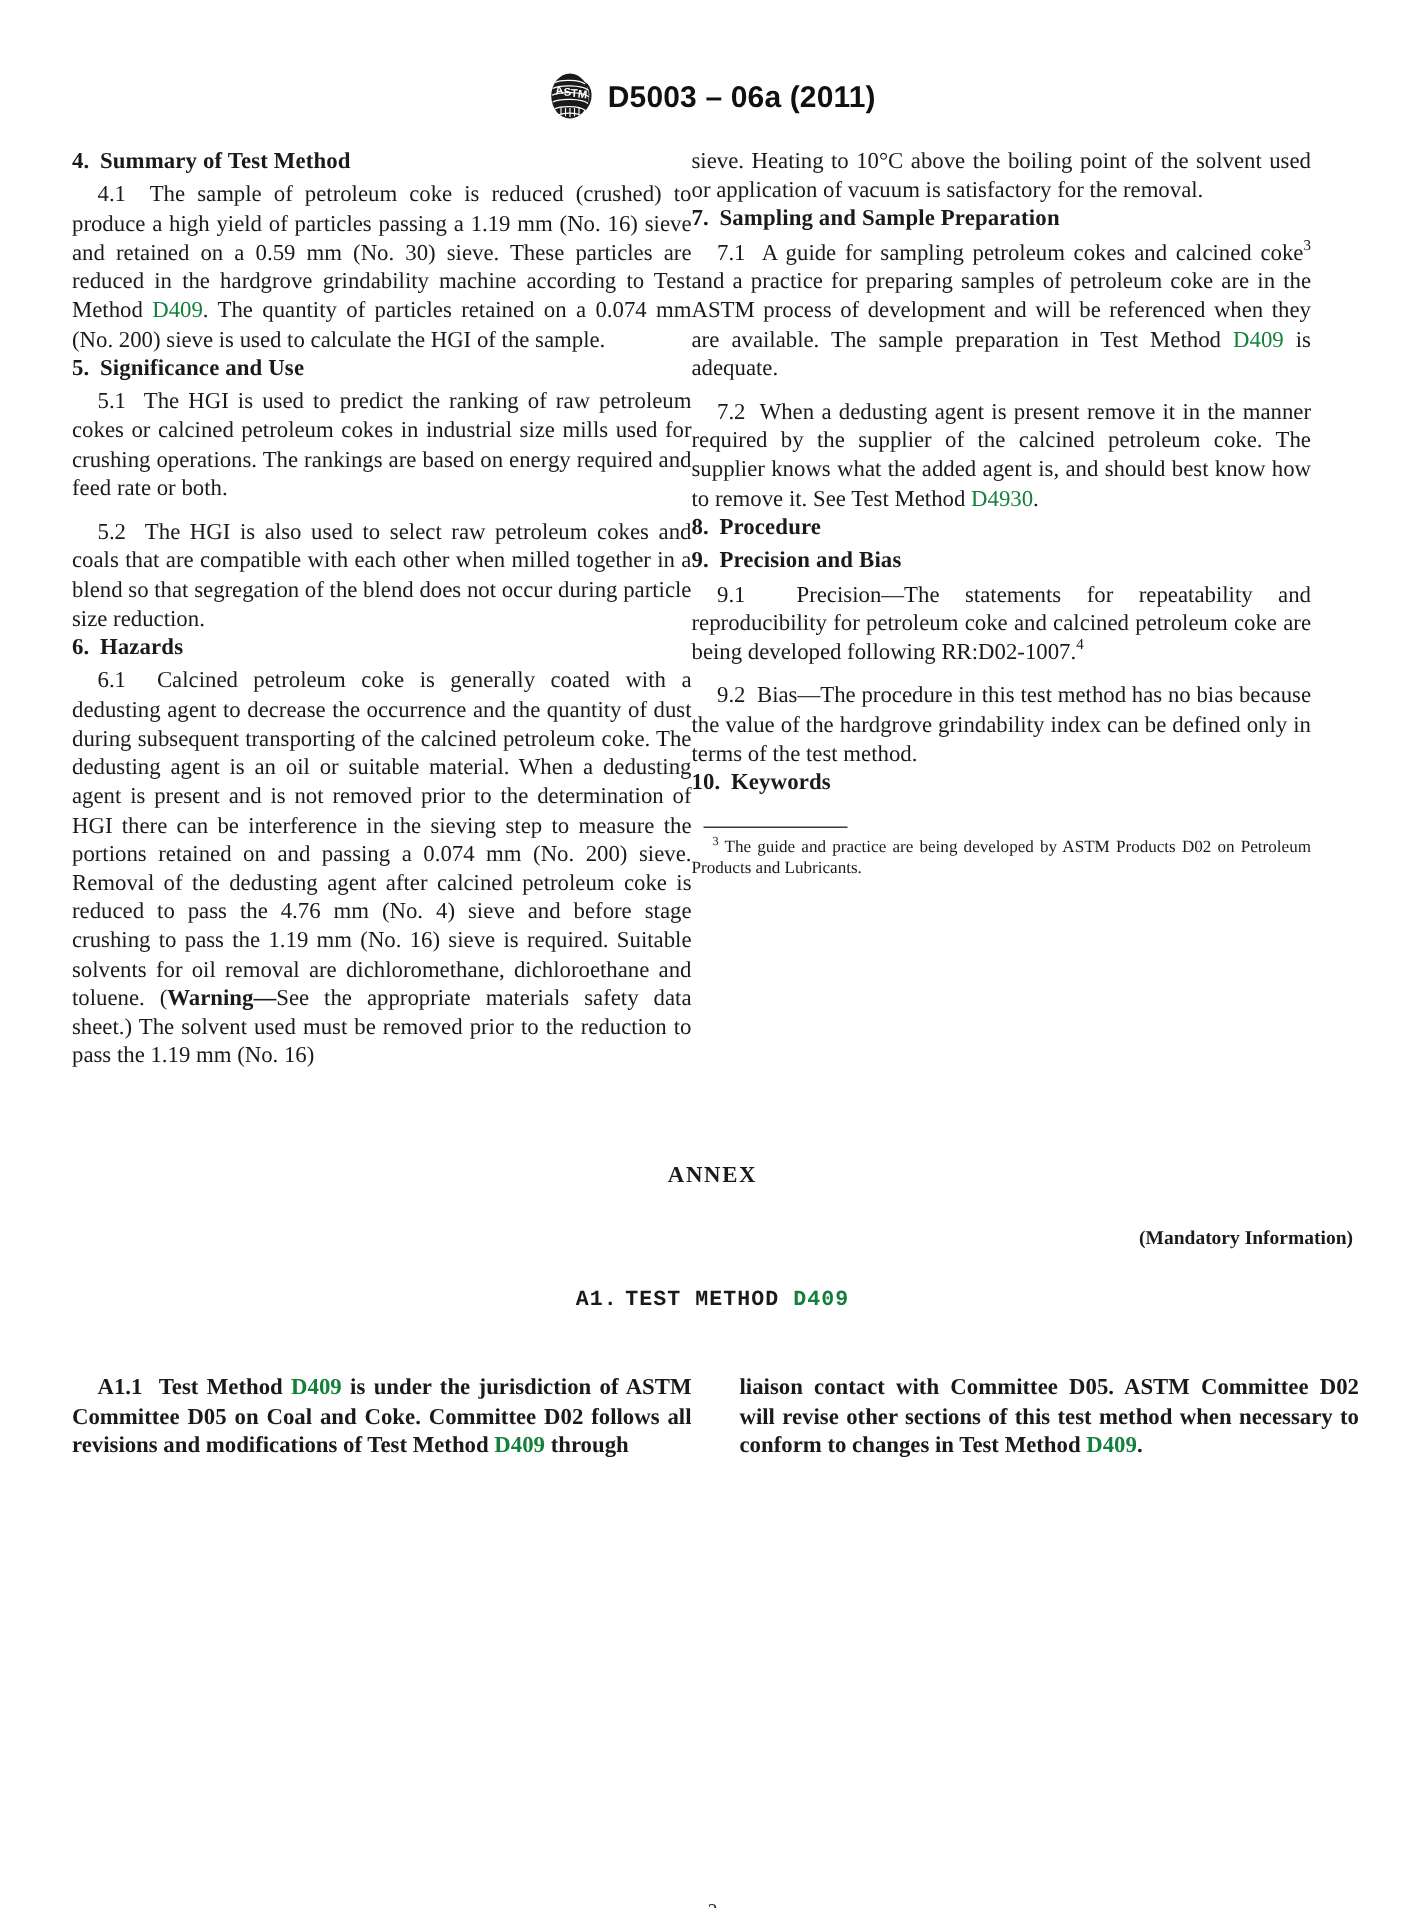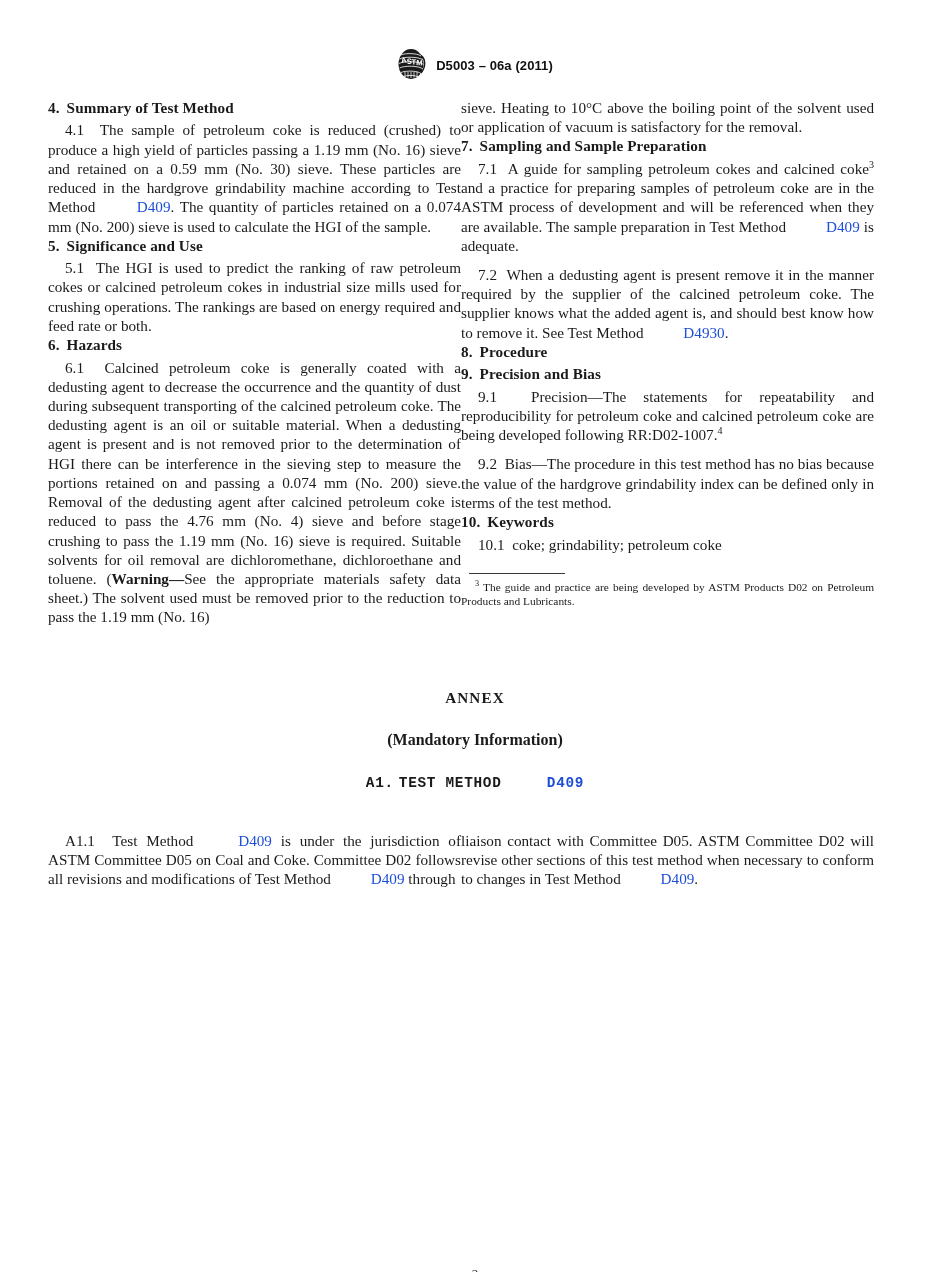--- a/index.html
+++ b/index.html
@@ -35,21 +35,21 @@
   }
   .astm-logo {
     width: 30px;
     height: 34px;
     flex: 0 0 auto;
     display: block;
   }
   .doc-designation {
     font-family: "Liberation Sans", "DejaVu Sans", sans-serif;
     font-weight: bold;
-    font-size: 13px;
+    font-size: 20px;
     letter-spacing: 0.1px;
     color: #111;
     white-space: nowrap;
   }
 
   
   .columns {
     display: flex;
     margin-top: 10px;
     align-items: flex-start;
@@ -77,21 +77,21 @@
     margin: 0 0 0 0;
     text-align: justify;
     text-justify: inter-word;
     text-indent: 17px;
     hyphens: none;
   }
   p.para + p.para { margin-top: 10px; }
   p.para.cont { text-indent: 0; }
 
   .num-lead { white-space: nowrap; }
-  .lnk { color: #1d4ed8; margin-left: 36px; }
+  .lnk { color: #15803d; }
   .ital { }
   .bld { font-weight: bold; }
   sup.fn {
     font-size: 0.66em;
     vertical-align: super;
     line-height: 0;
   }
 
   
   .footnotes {
@@ -119,37 +119,40 @@
     margin-top: 62px;
     text-align: center;
   }
   .annex-title {
     font-size: 15.2px;
     font-weight: bold;
     letter-spacing: 1.1px;
     margin: 0;
   }
   .annex-sub {
-    font-size: 16px;
+    font-size: 13px;
     font-weight: bold;
     margin: 24px 0 0 0;
+    text-align: right;
   }
   .annex-method {
     font-size: 14.4px;
     font-weight: bold;
     letter-spacing: 0.7px;
     margin: 26px 0 0 0;
     font-family: Liberation Mono, monospace;
   }
   .annex-method .a1 { margin-right: 5px; }
 
   .annex-columns {
     display: flex;
+    gap: 32px;
     margin-top: 40px;
     align-items: flex-start;
+    font-weight: bold;
   }
 
   
   .page-number {
     position: absolute;
     left: 0;
     right: 0;
     bottom: 32px;
     text-align: center;
     font-size: 13px;
@@ -196,20 +199,21 @@
 
       <h3 class="section-head">
         <span class="num">4.</span><span>Summary of Test Method</span>
       </h3>
       <p class="para"><span class="num-lead">4.1</span>&nbsp; <span>The sample of petroleum coke is reduced (crushed) to produce a high yield of particles passing a 1.19 mm (No. 16) sieve and retained on a 0.59 mm (No. 30) sieve. These particles are reduced in the hardgrove grindability machine according to Test Method </span><span class="lnk">D409</span><span>. The quantity of particles retained on a 0.074 mm (No. 200) sieve is used to calculate the HGI of the sample.</span></p>
 
       <h3 class="section-head gap-before">
         <span class="num">5.</span><span>Significance and Use</span>
       </h3>
       <p class="para"><span class="num-lead">5.1</span>&nbsp; <span>The HGI is used to predict the ranking of raw petroleum cokes or calcined petroleum cokes in industrial size mills used for crushing operations. The rankings are based on energy required and feed rate or both.</span></p>
+      <p class="para"><span class="num-lead">5.2</span>&nbsp; <span>The HGI is also used to select raw petroleum cokes and coals that are compatible with each other when milled together in a blend so that segregation of the blend does not occur during particle size reduction.</span></p>
 
       <h3 class="section-head gap-before">
         <span class="num">6.</span><span>Hazards</span>
       </h3>
       <p class="para"><span class="num-lead">6.1</span>&nbsp; <span>Calcined petroleum coke is generally coated with a dedusting agent to decrease the occurrence and the quantity of dust during subsequent transporting of the calcined petroleum coke. The dedusting agent is an oil or suitable material. When a dedusting agent is present and is not removed prior to the determination of HGI there can be interference in the sieving step to measure the portions retained on and passing a 0.074 mm (No. 200) sieve. Removal of the dedusting agent after calcined petroleum coke is reduced to pass the 4.76 mm (No. 4) sieve and before stage crushing to pass the 1.19 mm (No. 16) sieve is required. Suitable solvents for oil removal are dichloromethane, dichloroethane and toluene. (</span><span class="bld">Warning—</span><span>See the appropriate materials safety data sheet.) The solvent used must be removed prior to the reduction to pass the 1.19 mm (No. 16)</span></p>
 
     </div>
 
     <div class="col">
 
@@ -227,21 +231,20 @@
 
       <h3 class="section-head gap-before">
         <span class="num">9.</span><span>Precision and Bias</span>
       </h3>
       <p class="para"><span class="num-lead">9.1</span>&nbsp; <span class="ital">Precision—</span><span>The statements for repeatability and reproducibility for petroleum coke and calcined petroleum coke are being developed following RR:D02-1007.</span><sup class="fn">4</sup></p>
       <p class="para"><span class="num-lead">9.2</span>&nbsp; <span class="ital">Bias—</span><span>The procedure in this test method has no bias because the value of the hardgrove grindability index can be defined only in terms of the test method.</span></p>
 
       <h3 class="section-head gap-before">
         <span class="num">10.</span><span>Keywords</span>
       </h3>
-      <p class="para"><span class="num-lead">10.1</span>&nbsp; <span>coke; grindability; petroleum coke</span></p>
 
       <div class="footnotes">
         <div class="fn-rule"></div>
         <p class="footnote"><sup class="fn">3</sup><span> The guide and practice are being developed by ASTM Products D02 on Petroleum Products and Lubricants.</span></p>
       </div>
 
     </div>
   </div>
 
   <div class="annex">

